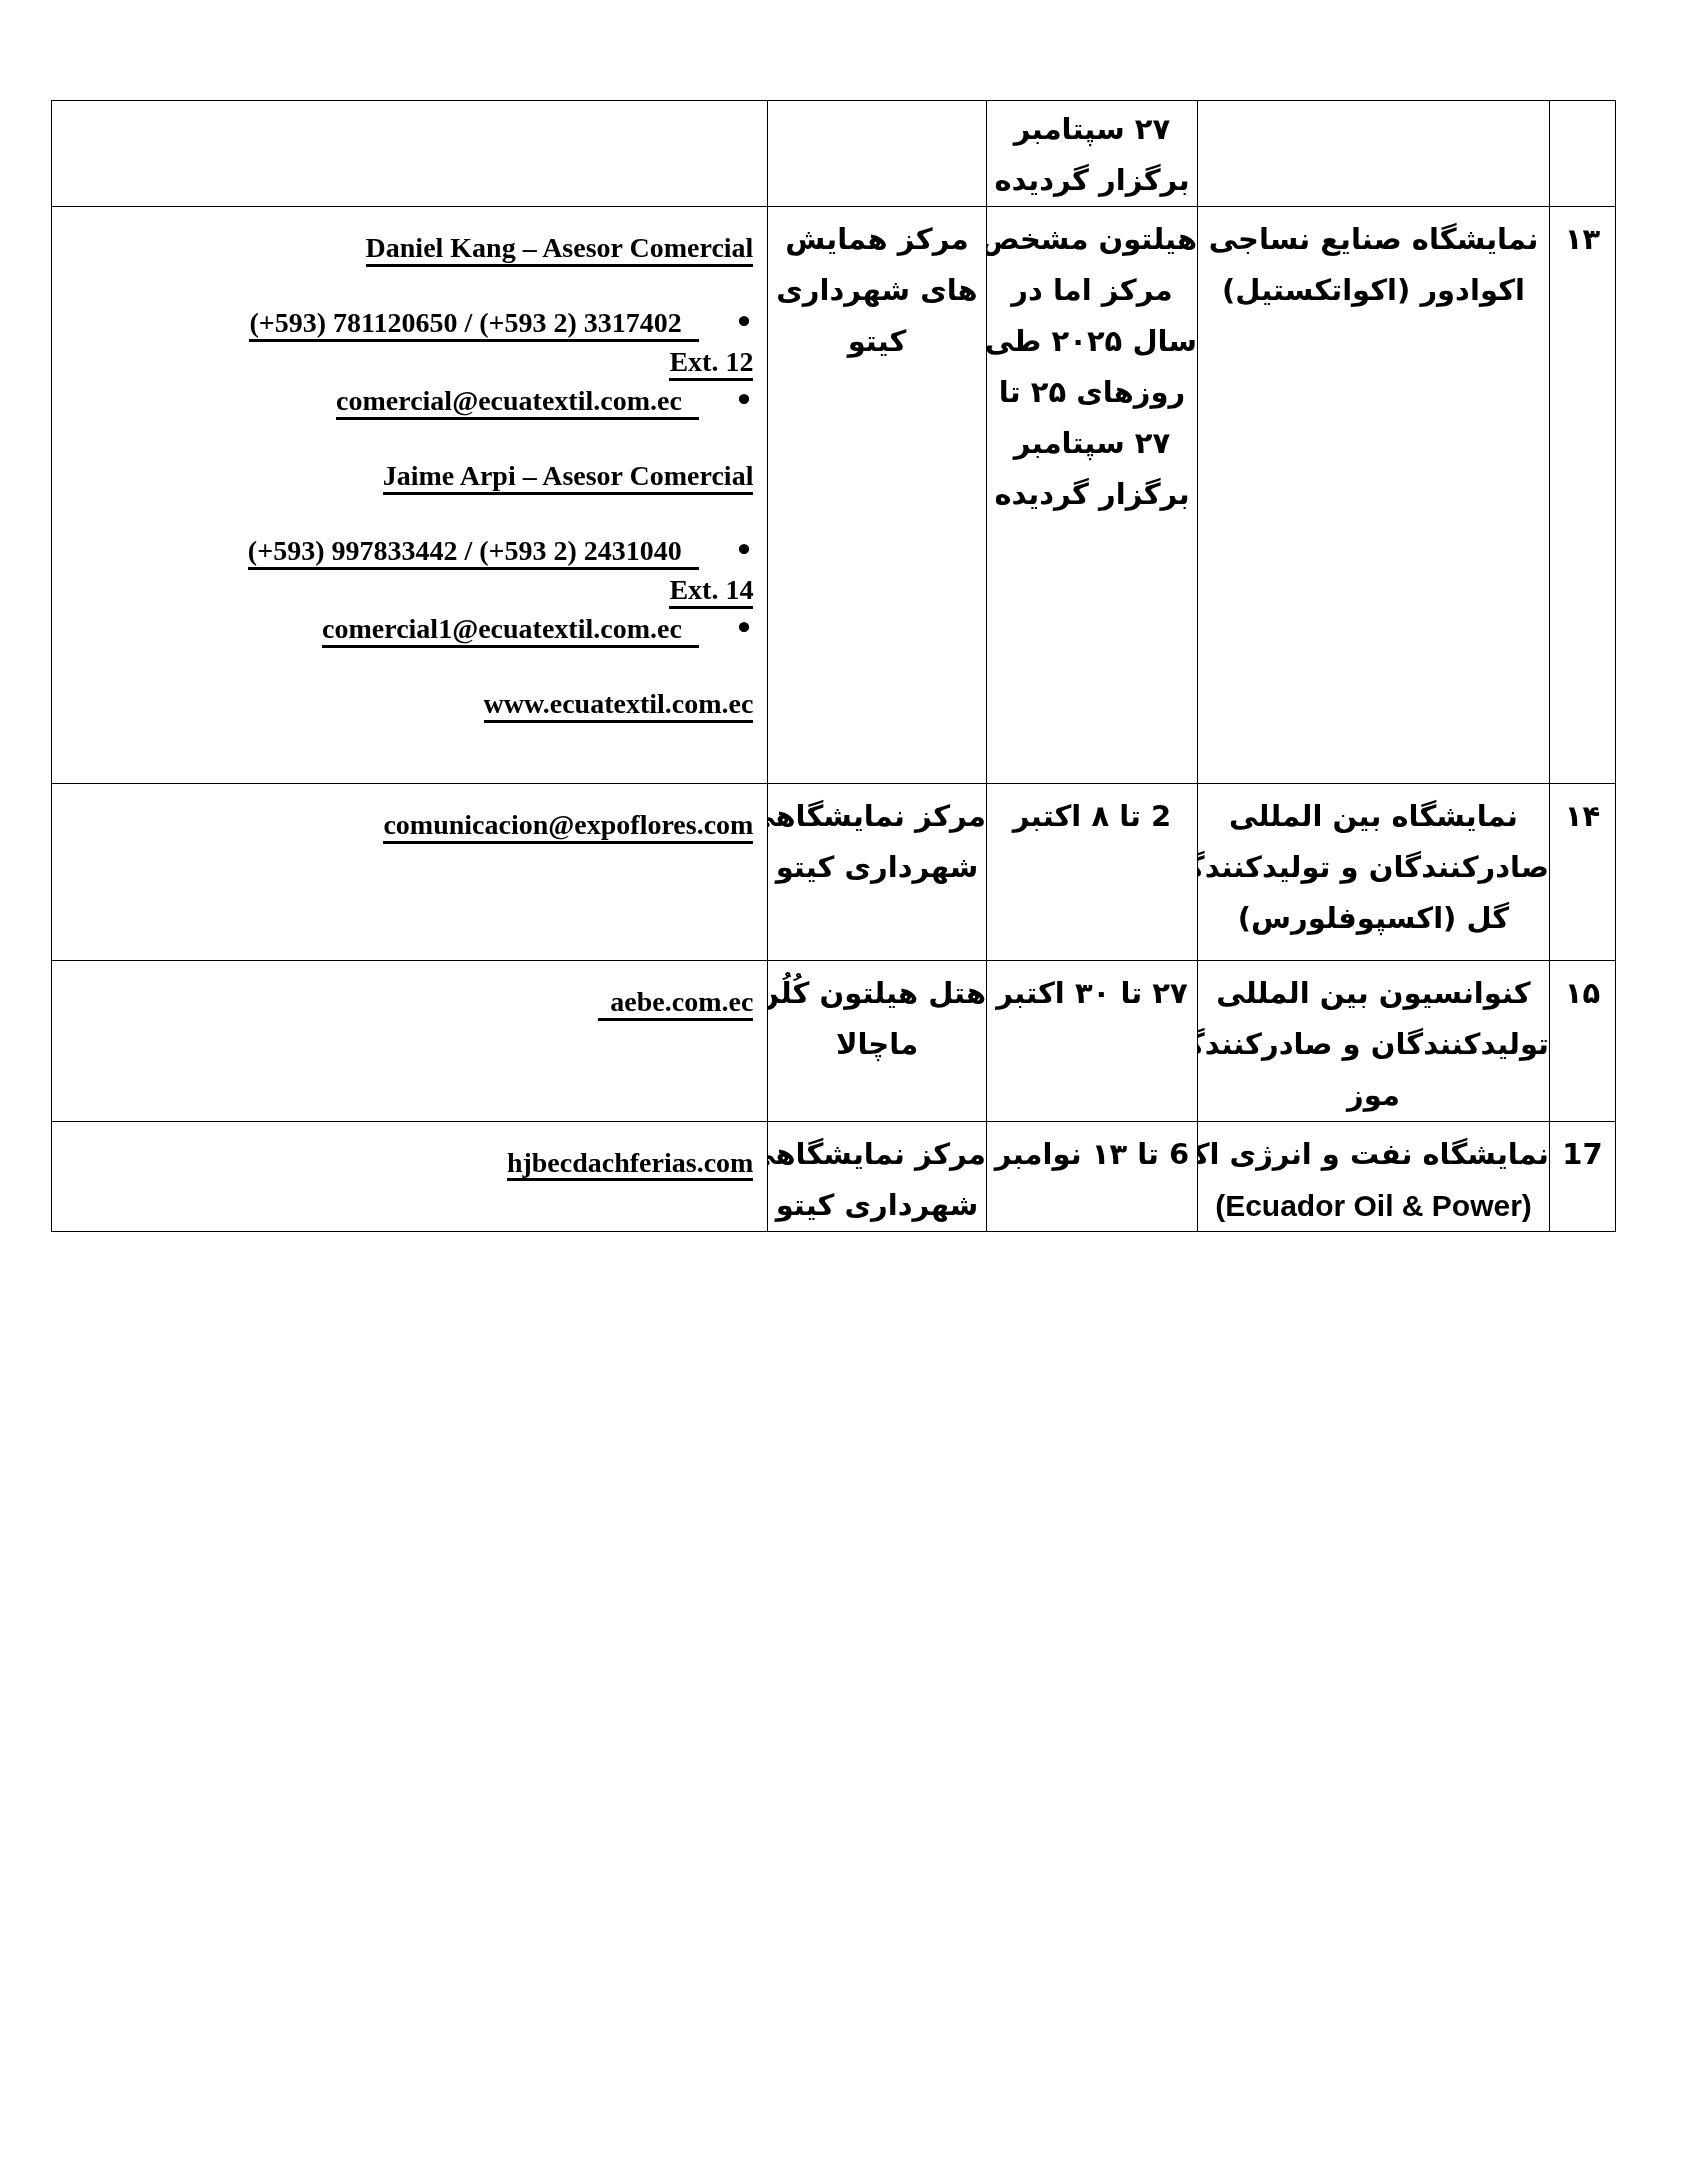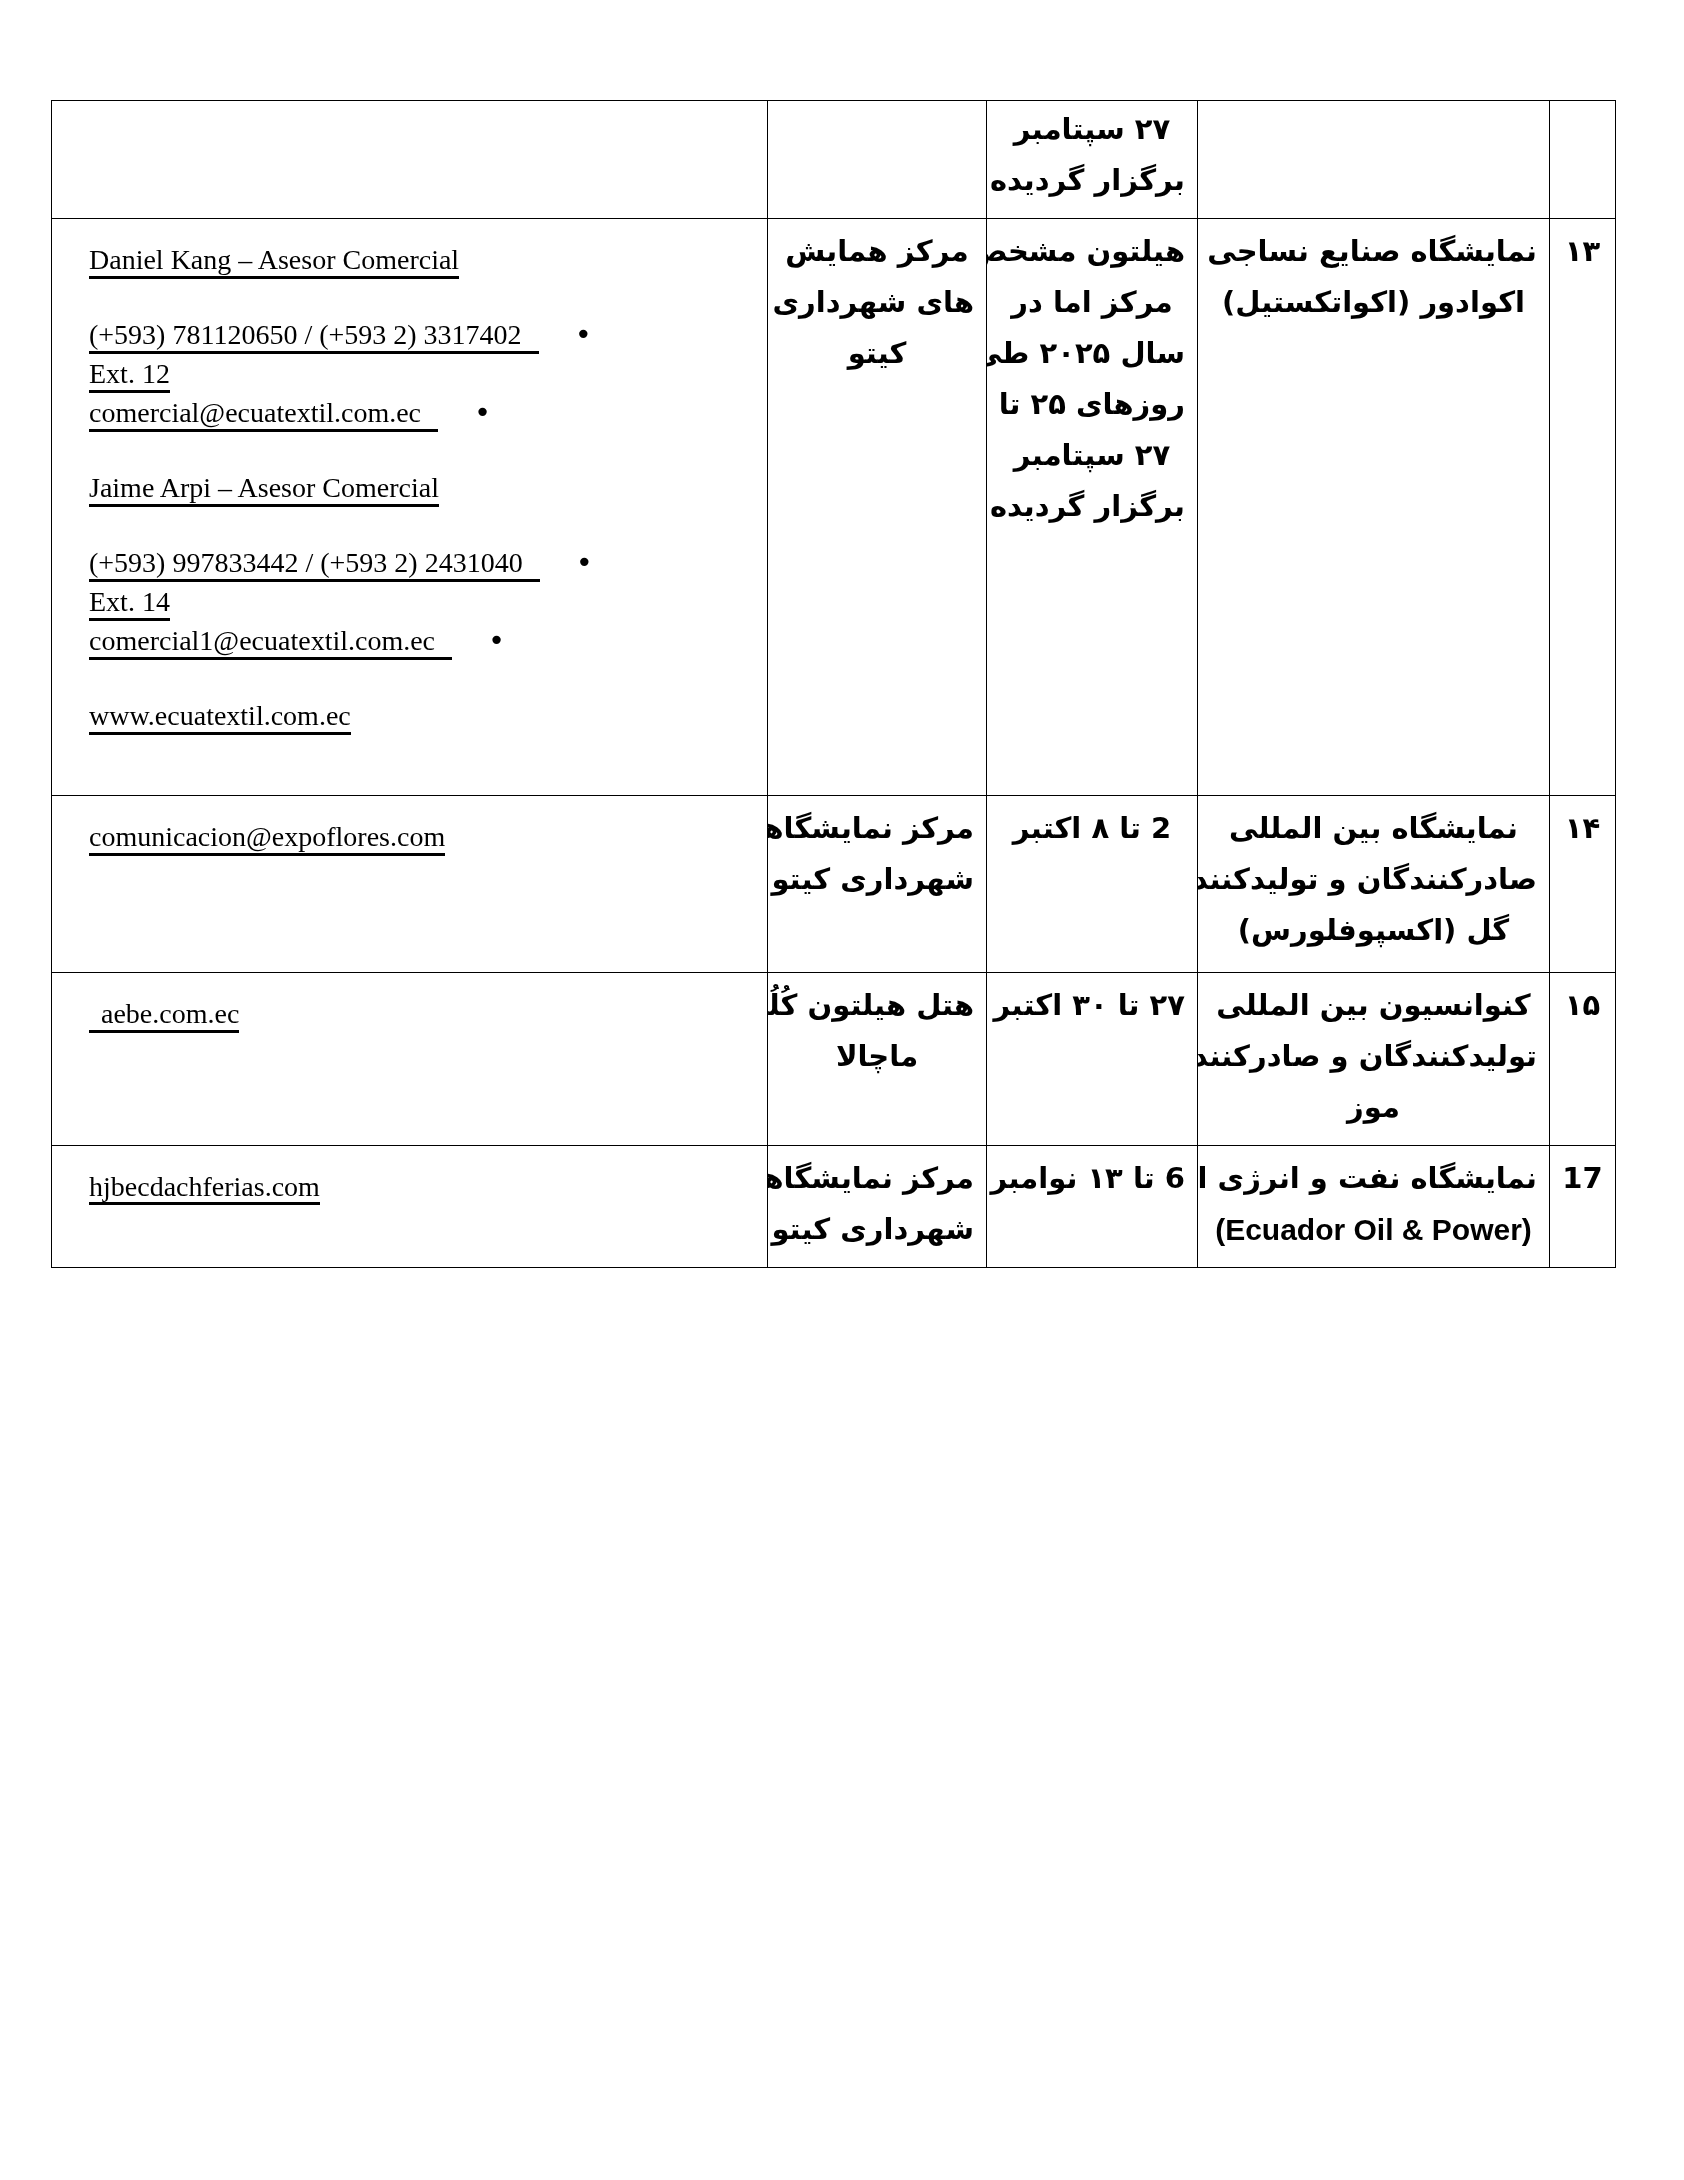--- a/index.html
+++ b/index.html
@@ -17,21 +17,21 @@
     position: absolute;
     left: 51px;
     top: 100px;
     border-collapse: collapse;
     table-layout: fixed;
     width: 1564px;
   }
   td {
     border: 1.7px solid #000;
     vertical-align: top;
-    padding: 12px;
+    padding: 0;
     overflow: hidden;
   }
   
   .fa-cell {
     direction: rtl;
     text-align: center;
     font-family: "DejaVu Sans", "Liberation Sans", sans-serif;
     font-weight: bold;
     font-size: 29px;
     line-height: 51px;
@@ -43,23 +43,23 @@
     direction: ltr;
     font-family: "Liberation Sans", "DejaVu Sans", sans-serif;
     font-weight: bold;
     font-size: 30px;
     white-space: nowrap;
     text-align: center;
   }
   
   .contact-cell {
     direction: ltr;
-    text-align: left;
+    text-align: right;
     font-family: "Liberation Serif", "DejaVu Serif", serif;
-    font-weight: normal;
+    font-weight: bold;
     font-size: 28px;
     line-height: 39px;
     padding: 20.4px 13.6px 0 37px;
   }
   .u {
     border-bottom: 3.4px solid #000;
     padding-bottom: 0.9px;
   }
   .u-pad  { padding-right: 17px; }
   .u-lead { padding-left: 12px; }

